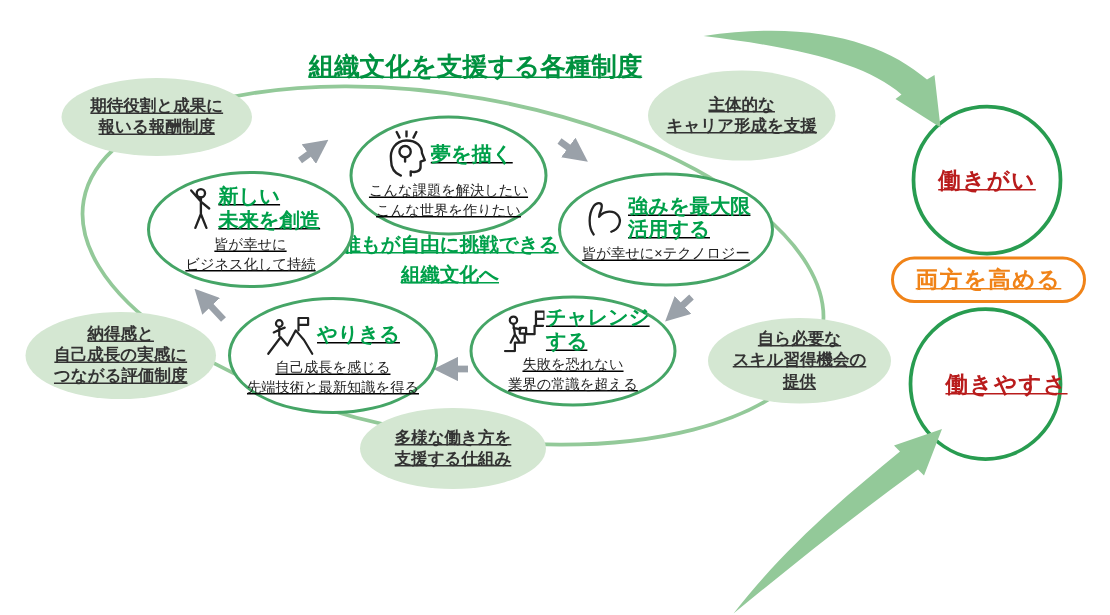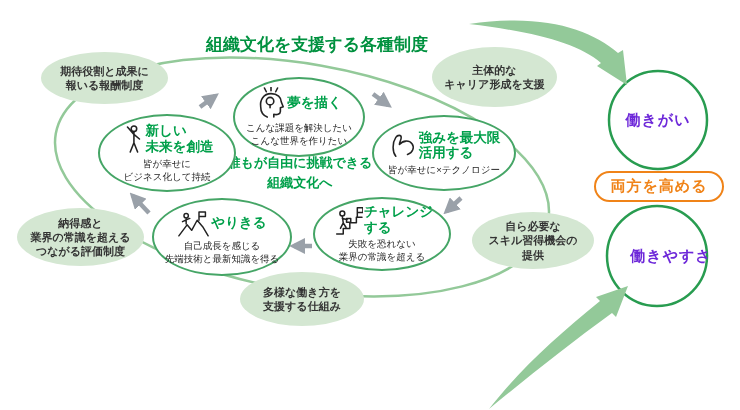--- a/index.html
+++ b/index.html
@@ -1,20 +1,20 @@
 <!DOCTYPE html>
 <html><head>
 <meta charset="utf-8">
 <style>
   html,body{margin:0;padding:0;background:#fff;}
   #canvas{
     position:relative;width:740px;height:410px;background:#ffffff;overflow:hidden;
     font-family:"Liberation Sans","DejaVu Sans",sans-serif;
   }
-  .abs{position:absolute;}
+  .abs{position:absolute;text-decoration:underline;}
   .pre{white-space:pre-line;}
   #bg-svg{position:absolute;left:0;top:0;z-index:1;}
   .diagram-title{
     left:167px;top:33px;width:300px;text-align:center;z-index:3;
     font-size:17px;font-weight:bold;color:#00913f;
   }
   .support{
     background:#d4e7d2;border-radius:50%;z-index:2;
     display:flex;align-items:center;justify-content:center;text-align:center;
     font-size:11px;font-weight:bold;color:#333;line-height:1.3;
@@ -26,21 +26,21 @@
   .node-head{display:flex;align-items:center;gap:1px;}
   .node-title{font-size:13.5px;font-weight:bold;color:#00a04a;line-height:1.15;text-align:left;}
   .node-sub{font-size:9.5px;color:#1f1f1f;line-height:1.35;text-align:center;margin-top:3px;}
   .icon svg{display:block;}
   .center-msg{
     left:200px;top:153px;width:200px;text-align:center;z-index:2;
     font-size:13px;font-weight:bold;color:#00a04a;line-height:1.5;
   }
   .circle-label{
     z-index:3;width:100px;text-align:center;
-    font-size:15px;font-weight:bold;color:#6d28d9;letter-spacing:1px;
+    font-size:15px;font-weight:bold;color:#b91c1c;letter-spacing:1px;
   }
   .badge{
     left:594px;top:171px;width:130px;height:31px;z-index:4;
     background:#fff;border:2.5px solid #f08318;border-radius:17px;
     display:flex;align-items:center;justify-content:center;box-sizing:border-box;
     font-size:15px;font-weight:bold;color:#f08318;letter-spacing:1px;
   }
 </style>
 </head>
 <body>
@@ -79,21 +79,21 @@
   <div class="abs support pre" style="left:41px;top:52px;width:127px;height:52px;">期待役割と成果に
 報いる報酬制度</div>
   <div class="abs support pre" style="left:432px;top:47px;width:125px;height:60px;">主体的な
 キャリア形成を支援</div>
   <div class="abs support pre" style="left:472px;top:212px;width:122px;height:57px;">自ら必要な
 スキル習得機会の
 提供</div>
   <div class="abs support pre" style="left:240px;top:272px;width:124px;height:54px;">多様な働き方を
 支援する仕組み</div>
   <div class="abs support pre" style="left:17px;top:208px;width:127px;height:58px;">納得感と
-業界の常識を超える
+自己成長の実感に
 つながる評価制度</div>
 
   <div class="abs node" style="left:233px;top:77px;width:128px;height:76px;">
     <div class="node-head">
       <span class="icon">
         <svg width="30" height="32" viewBox="0 0 32 34" fill="none" stroke="#222" stroke-width="1.7" stroke-linecap="round" stroke-linejoin="round">
           <path d="M11,5 L9,1 M16,4 L16,0 M21,5 L23,1"></path>
           <path d="M12,32 C7,30 5,26 5,21 C4,14 8,7 16,7 C23,7 27,11 27,16 L29,21 L26,22 L26,26 C26,29 22,30 19,29 L19,32"></path>
           <circle cx="15" cy="15" r="4"></circle>
           <path d="M15,19 L15,22"></path>

